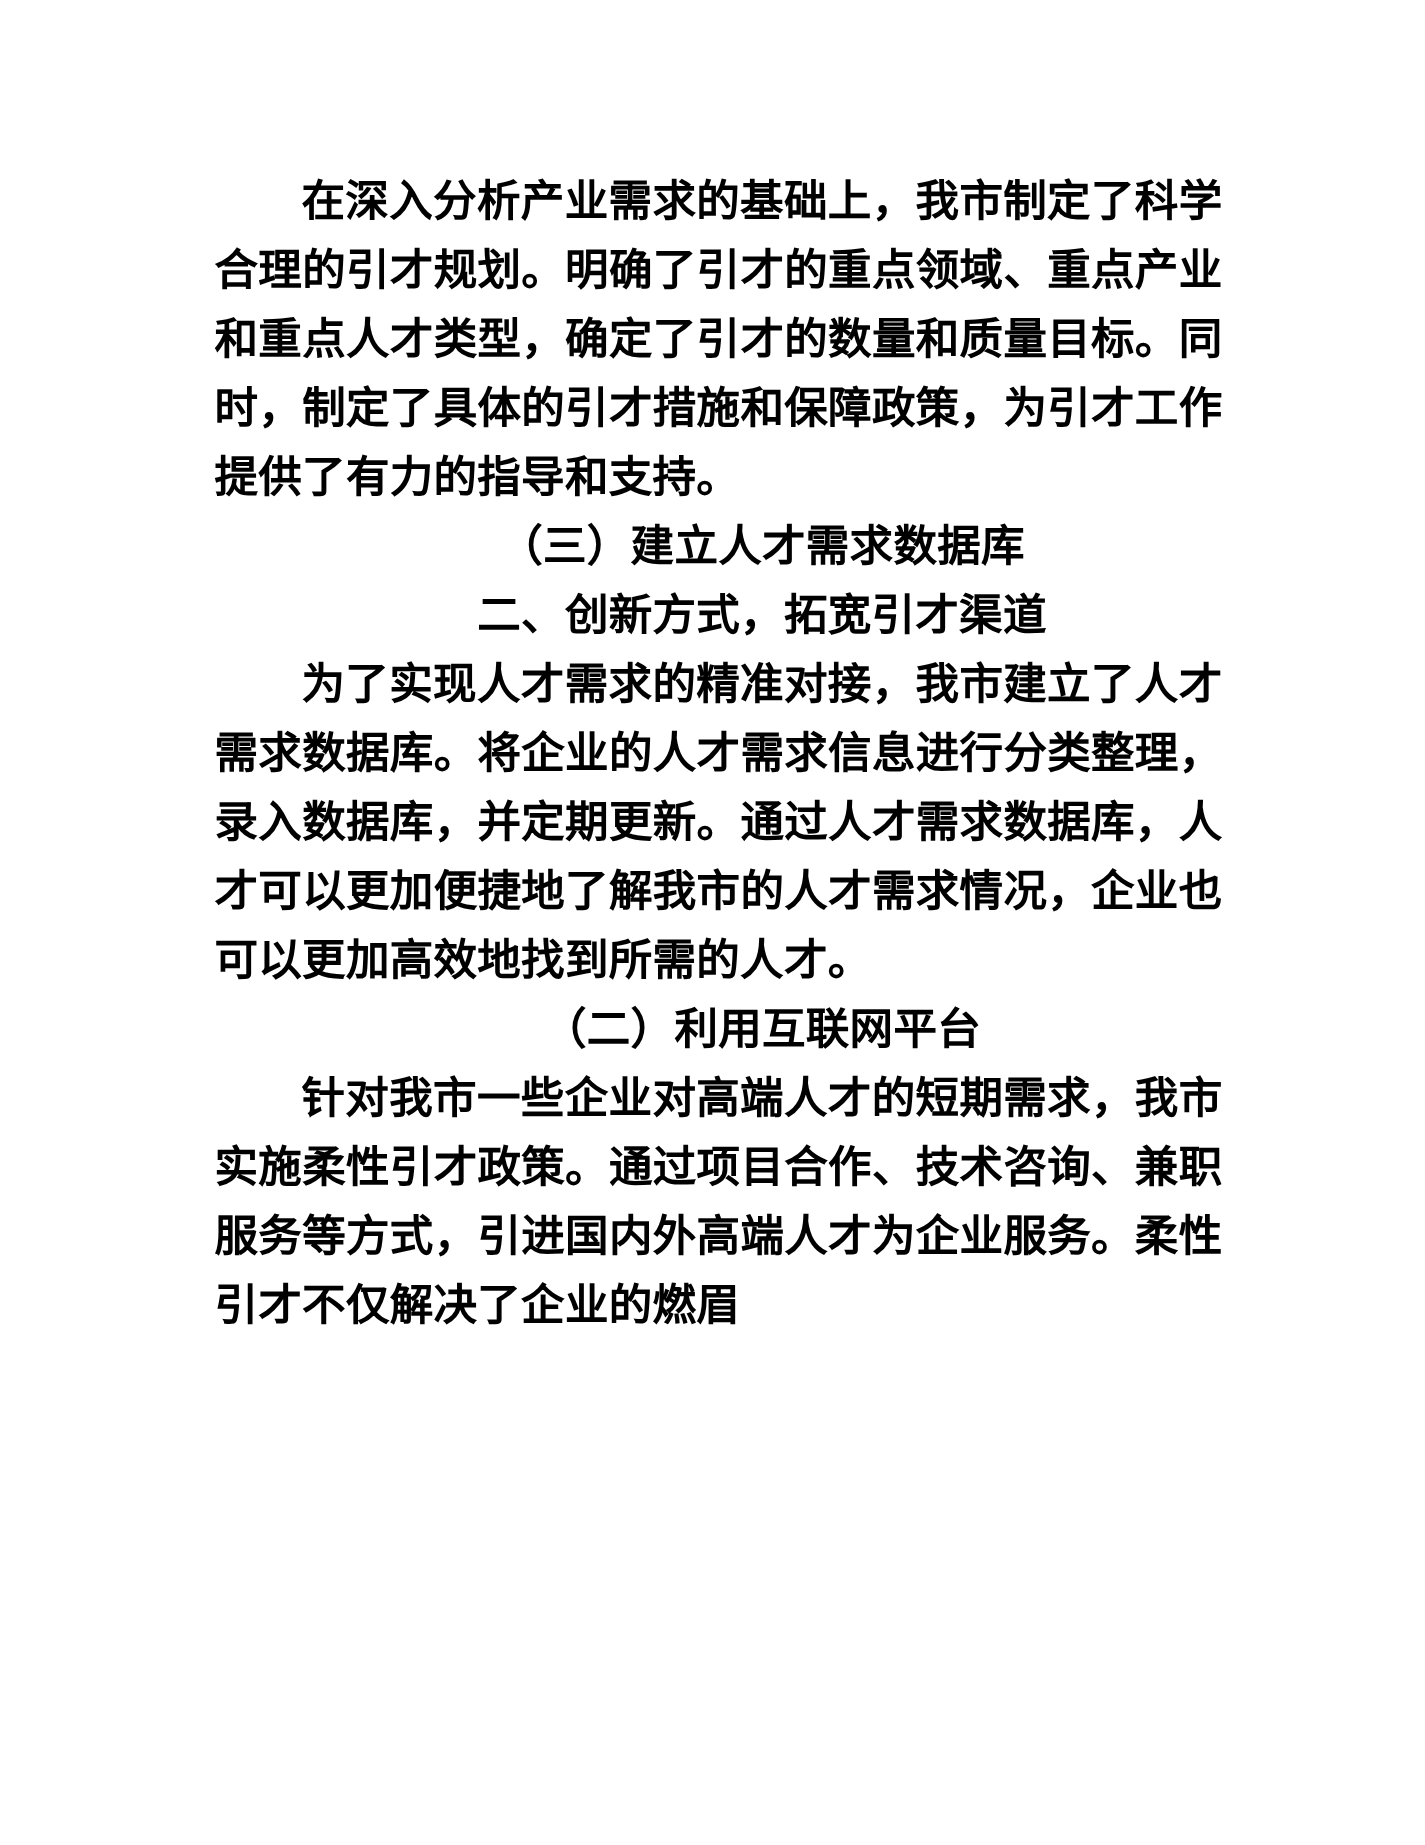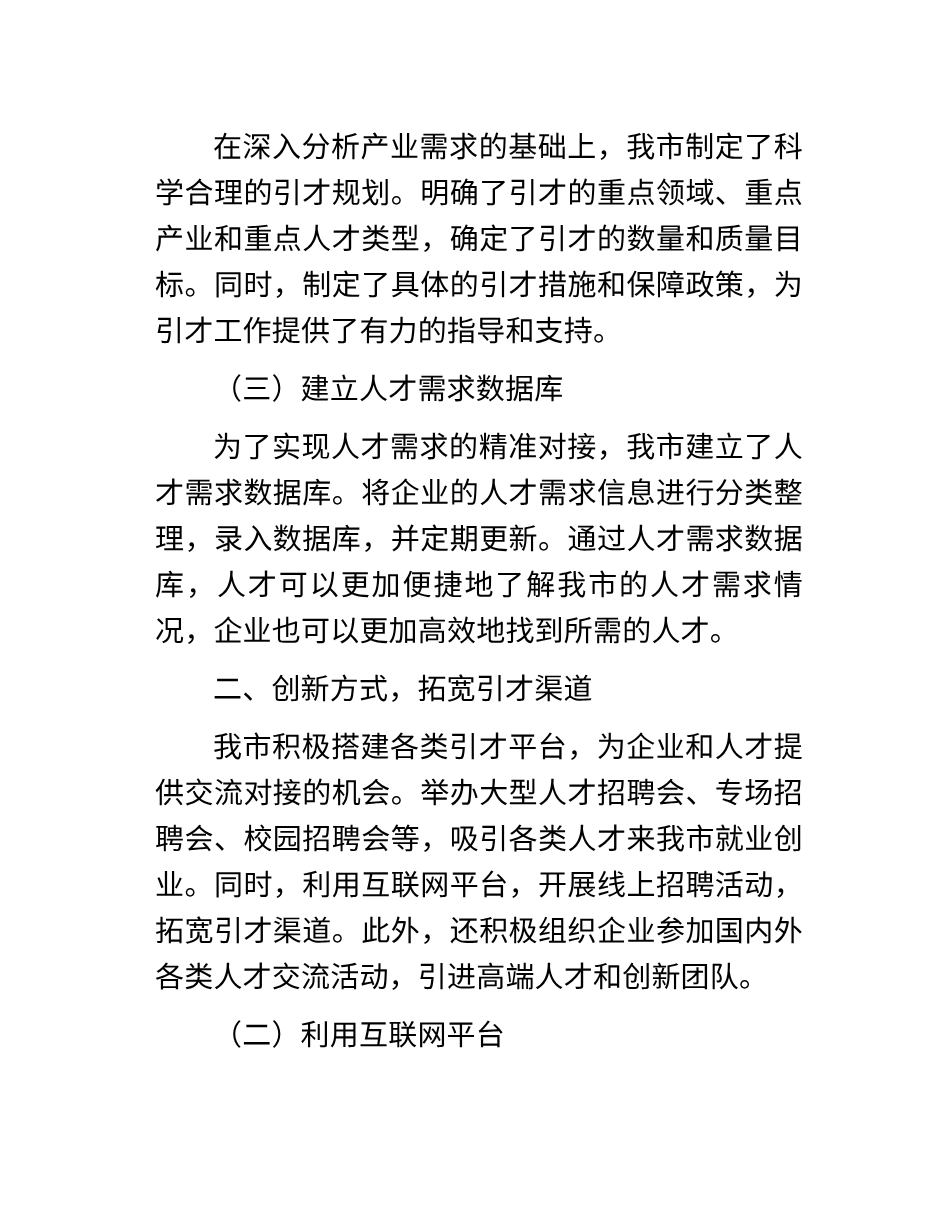--- a/index.html
+++ b/index.html
@@ -23,58 +23,58 @@
   }
 
   #text-column {
     position: absolute;
     left: 143px;
     top: 112px;
     width: 672px;
   }
 
   .doc-block {
-    margin: 12px;
+    margin: 0;
     padding: 0;
     color: #000000;
     font-size: 29px;
     line-height: 46px;
     letter-spacing: 0.2px;
     text-indent: 58px;
     text-align: justify;
     text-justify: inter-character;
-    font-weight: 400;
+    font-weight: 700;
     word-break: break-all;
     -webkit-font-smoothing: none;
   }
 
   
   .doc-block.heading {
-    text-align: left;
+    text-align: center;
   }
 
   
   .doc-block.truncated {
     text-align: justify;
   }
 </style>
 </head>
 <body>
 
 <div id="page">
   <div id="text-column">
 
     <p class="doc-block">在深入分析产业需求的基础上，我市制定了科学合理的引才规划。明确了引才的重点领域、重点产业和重点人才类型，确定了引才的数量和质量目标。同时，制定了具体的引才措施和保障政策，为引才工作提供了有力的指导和支持。</p>
 
     <p class="doc-block heading">（三）建立人才需求数据库</p>
 
+    <p class="doc-block heading">二、创新方式，拓宽引才渠道</p>
+
     <p class="doc-block">为了实现人才需求的精准对接，我市建立了人才需求数据库。将企业的人才需求信息进行分类整理，录入数据库，并定期更新。通过人才需求数据库，人才可以更加便捷地了解我市的人才需求情况，企业也可以更加高效地找到所需的人才。</p>
 
-    <p class="doc-block heading">二、创新方式，拓宽引才渠道</p>
 
-
-    <p class="doc-block">我市积极搭建各类引才平台，为企业和人才提供交流对接的机会。举办大型人才招聘会、专场招聘会、校园招聘会等，吸引各类人才来我市就业创业。同时，利用互联网平台，开展线上招聘活动，拓宽引才渠道。此外，还积极组织企业参加国内外各类人才交流活动，引进高端人才和创新团队。</p>
 
     <p class="doc-block heading">（二）利用互联网平台</p>
 
+    <p class="doc-block truncated">针对我市一些企业对高端人才的短期需求，我市实施柔性引才政策。通过项目合作、技术咨询、兼职服务等方式，引进国内外高端人才为企业服务。柔性引才不仅解决了企业的燃眉</p>
 
   </div>
 </div>
 
 </body></html>

